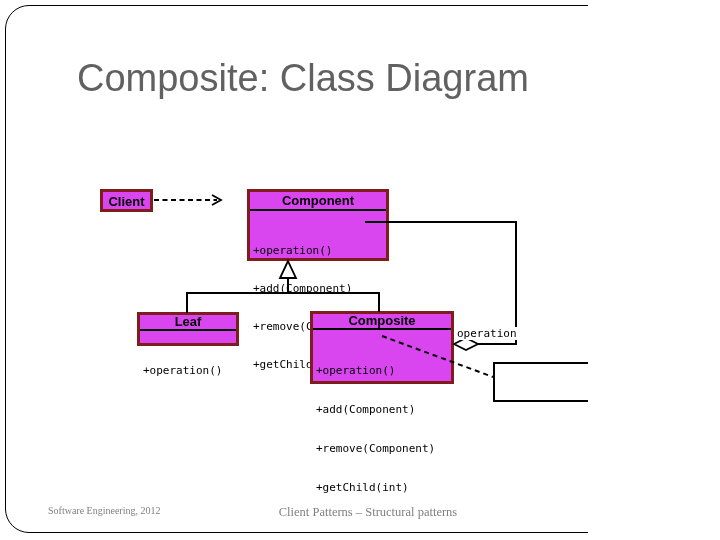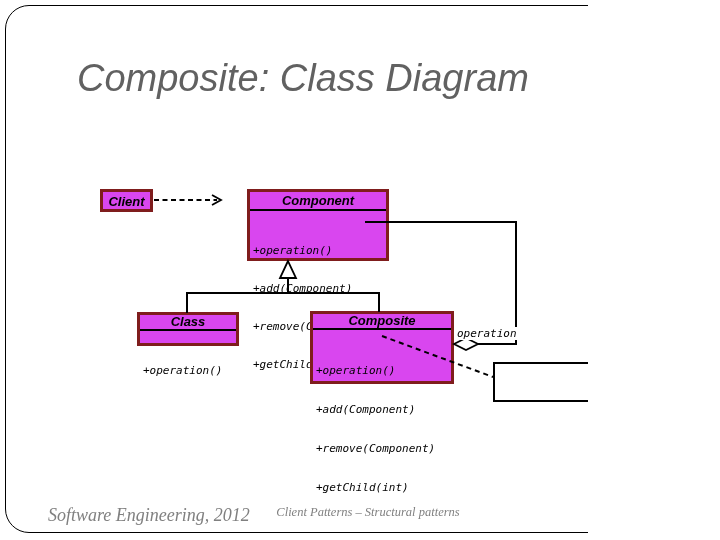--- a/index.html
+++ b/index.html
@@ -1,17 +1,17 @@
 <!DOCTYPE html>
 <html><head>
 <meta charset="utf-8">
 <style>
   html,body{margin:0;padding:0;background:#fff;}
   .stage{position:relative;width:588px;height:540px;background:#fff;overflow:hidden;
-         font-family:"Liberation Sans",sans-serif;font-style:italic;}
+         font-family:"Liberation Sans",sans-serif;}
   .frame{position:absolute;left:5px;top:5px;width:708px;height:526px;
          border:1px solid #000;border-radius:24px;}
   .title{position:absolute;left:77px;top:56px;font-size:38px;line-height:44px;
          color:#616161;white-space:nowrap;}
   
   .uml-class{position:absolute;background:#d946ef;border:3px solid #7f1d1d;box-sizing:border-box;}
   .uml-name{font-weight:bold;font-size:13px;text-align:center;color:#000;
             border-bottom:2px solid #000;}
   .uml-class.no-methods .uml-name{border-bottom:none;}
   .uml-methods{font-family:"DejaVu Sans Mono",monospace;font-size:11px;color:#000;
@@ -31,21 +31,21 @@
   
   .children-label{position:absolute;left:456px;top:327px;z-index:6;
       font-family:"DejaVu Sans Mono",monospace;font-size:11px;color:#000;background:#fff;
       padding:0 1px;white-space:nowrap;}
   .note-text{position:absolute;left:494px;top:363px;width:165px;z-index:6;
       font-family:"DejaVu Sans Mono",monospace;font-size:11px;line-height:14px;color:#000;
       padding:5px 0 0 9px;box-sizing:border-box;white-space:pre;}
   .note-text .indent{padding-left:11px;}
   
   .footer-left{position:absolute;left:48px;top:505px;
-      font-family:"Liberation Serif",serif;font-size:18px;color:#808080;white-space:nowrap;}
+      font-family:"Liberation Serif",serif;font-size:10px;color:#808080;white-space:nowrap;}
   .footer-center{position:absolute;left:368px;top:505px;transform:translateX(-50%);
       font-family:"Liberation Serif",serif;font-size:12.5px;color:#808080;white-space:nowrap;}
   .footer-page{position:absolute;right:53px;top:505px;
       font-family:"Liberation Serif",serif;font-size:12.5px;color:#808080;margin-top:42px;}
 </style>
 </head>
 <body>
 
 <div class="stage">
   <div class="frame"></div>
@@ -60,21 +60,21 @@
     <div class="uml-name">Component</div>
     <div class="uml-methods">
       <div>+operation()</div>
       <div>+add(Component)</div>
       <div>+remove(Component)</div>
       <div>+getChild(int)</div>
     </div>
   </div>
 
   <div class="uml-class c-leaf">
-    <div class="uml-name">Class</div>
+    <div class="uml-name">Leaf</div>
     <div class="uml-methods">
       <div>+operation()</div>
     </div>
   </div>
 
   <div class="uml-class c-composite">
     <div class="uml-name">Composite</div>
     <div class="uml-methods">
       <div>+operation()</div>
       <div>+add(Component)</div>

